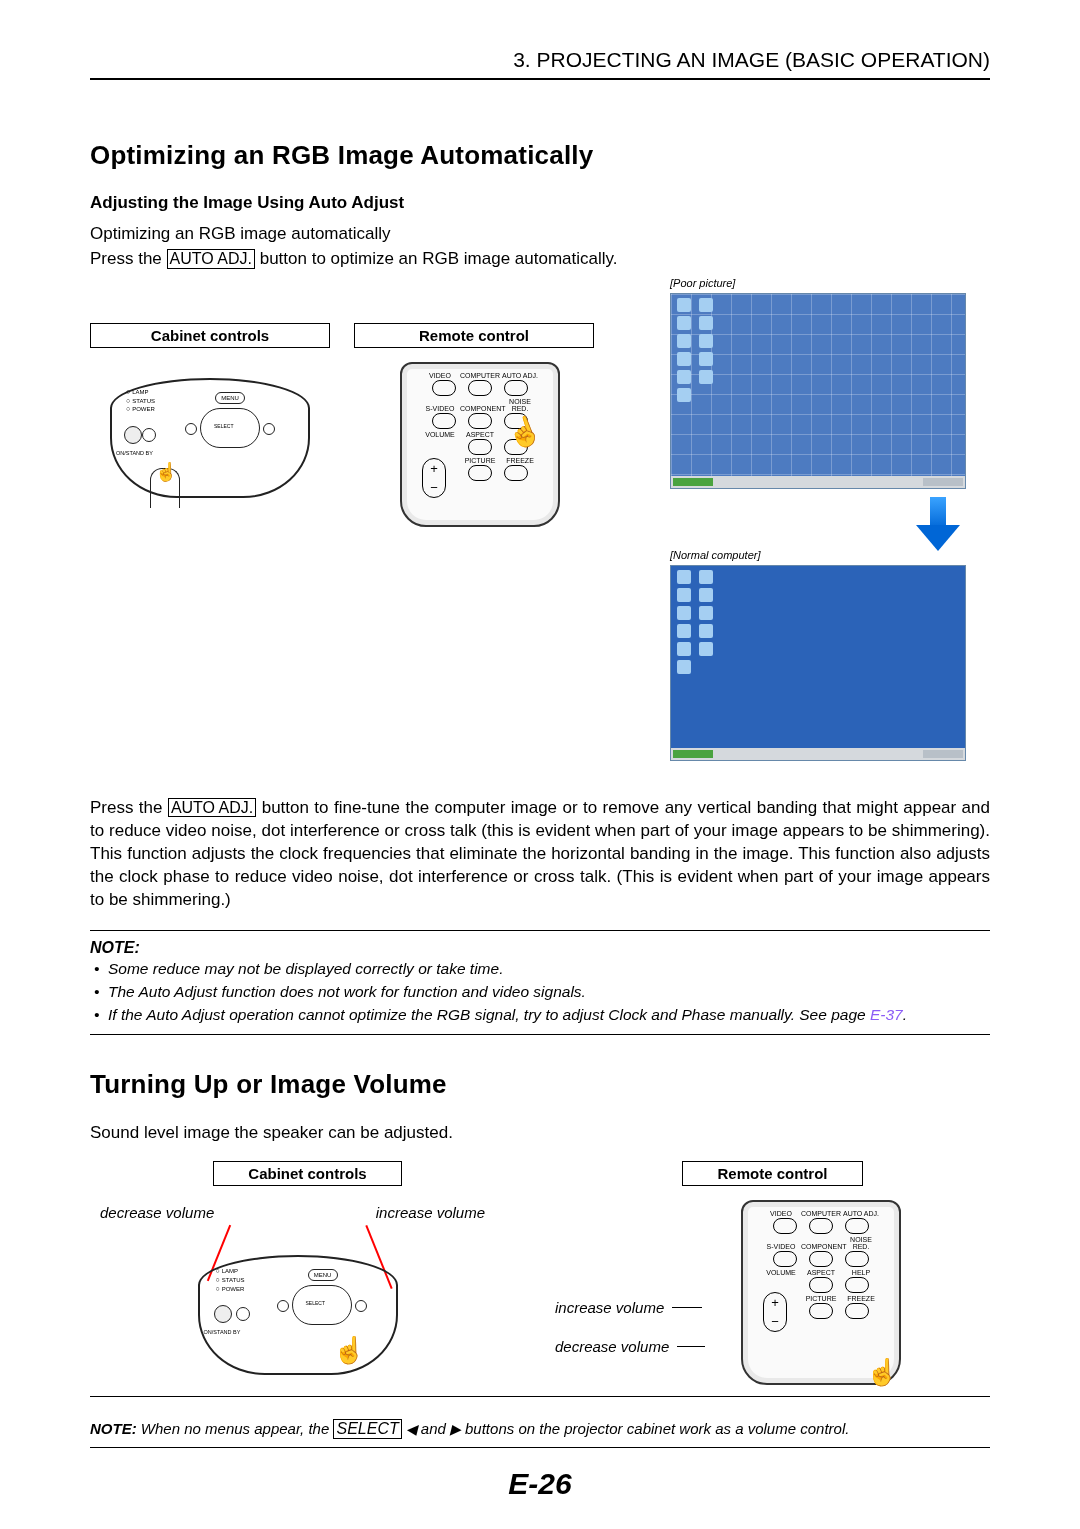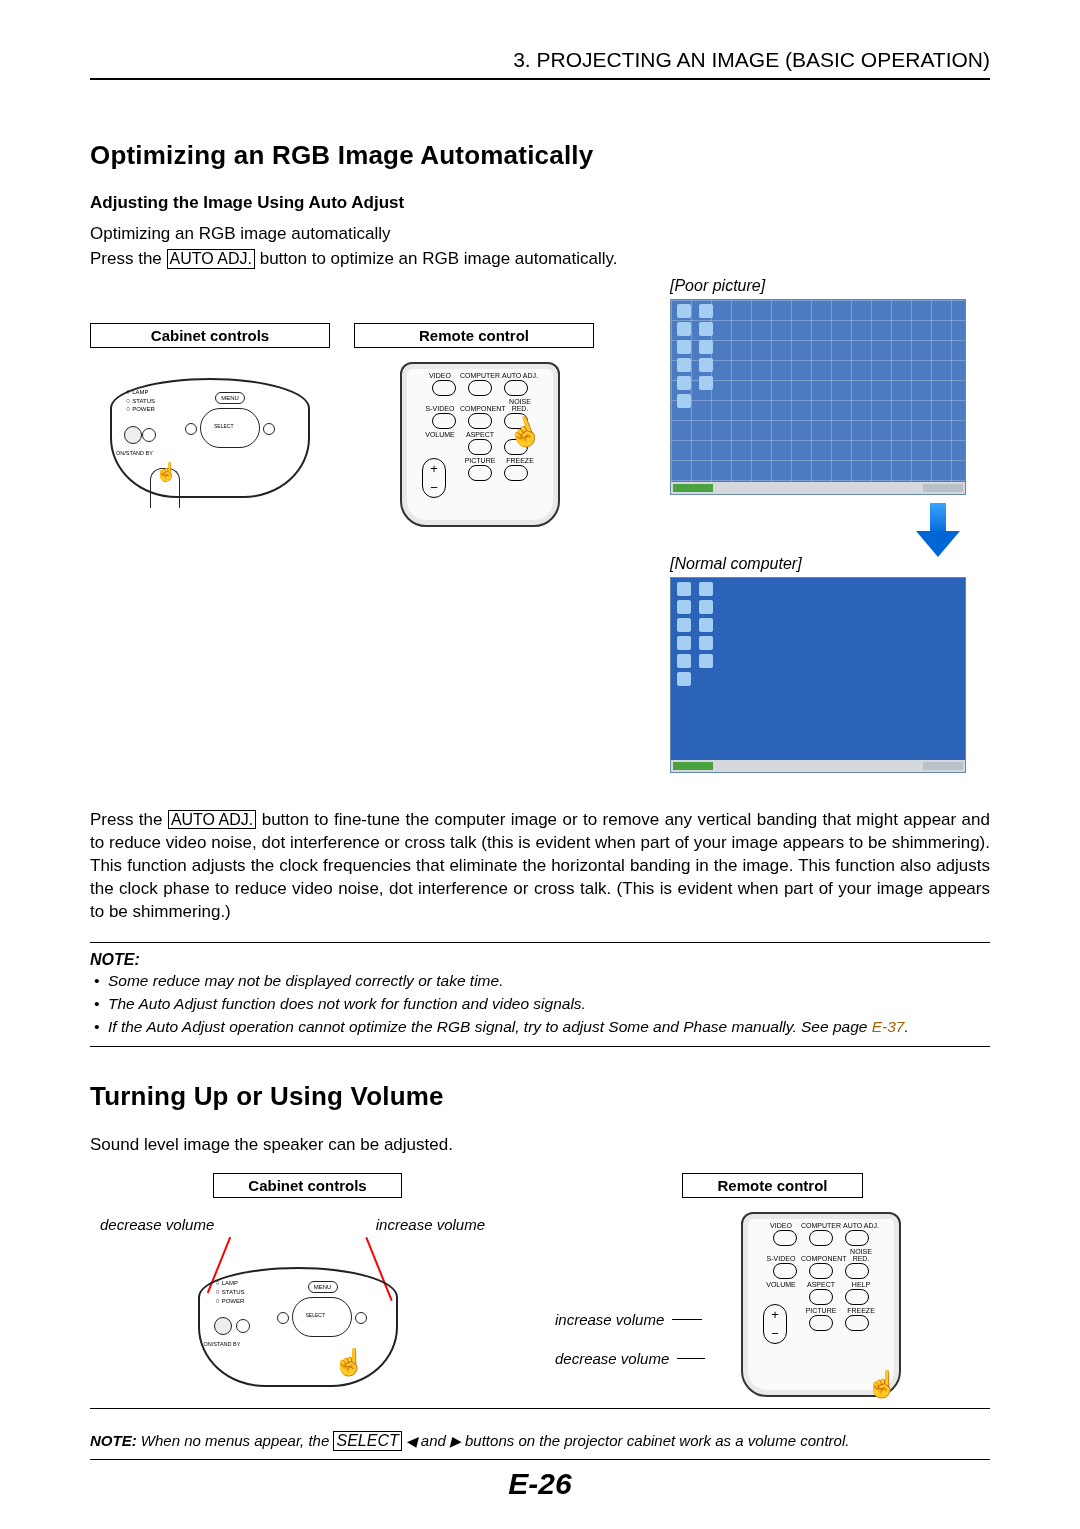--- a/index.html
+++ b/index.html
@@ -116,21 +116,21 @@
     width:24px; height:40px; border:1.5px solid #000; border-radius:14px; position:absolute; left:58px; top:100px;
     font-size:13px; text-align:center;
   }
   .plusminus .p { position:absolute; top:2px; left:0; right:0;}
   .plusminus .m { position:absolute; bottom:2px; left:0; right:0;}
   .remote-hand { position:absolute; right:42px; top:58px; font-size:28px; transform:rotate(-20deg);}
   .remote-hand2 { position:absolute; right:26px; bottom:-2px; font-size:26px; }
 
   
   .shots-col { flex: 0 0 320px; margin-left:auto; }
-  .shot-label { font-style: italic; font-size:16px; margin-top:-6px; margin-bottom:4px; }
+  .shot-label { font-style: italic; font-size:11px; margin-top:-6px; margin-bottom:4px; }
   .shot {
     width:296px; height:196px; border:1px solid #68a; background:#4d7bc1;
     position:relative; overflow:hidden; margin-bottom:8px;
   }
   .shot .grid {
     position:absolute; inset:0;
     background-image:
       linear-gradient(rgba(255,255,255,0.25) 1px, transparent 1px),
       linear-gradient(90deg, rgba(255,255,255,0.25) 1px, transparent 1px);
     background-size: 20px 20px;
@@ -148,21 +148,21 @@
   .arrowdown .stem { position:absolute; left:14px; top:0; width:16px; height:32px;
     background:linear-gradient(#3aa3ff,#0066d6);}
   .arrowdown .head { position:absolute; left:0; top:28px; width:0; height:0;
     border-left:22px solid transparent; border-right:22px solid transparent; border-top:26px solid #0066d6;}
   .arrowdown { transform: translateX(108px);}
 
   .para-block { margin-top:28px; }
   .hr { border:none; border-top:1px solid #000; margin:8px 0;}
   .note-head { font-style:italic; font-weight:bold; font-size:16px;}
   .note-list { font-style:italic; font-size:15.5px; line-height:1.5; list-style-type:"•  "; padding-left:18px;}
-  .note-list .link { color:#a16207; font-style:italic;}
+  .note-list .link { color:#8b5cf6; font-style:italic;}
 
   
   .row2 {
     display:flex; gap:30px; margin-top:16px; align-items:flex-start;
   }
   .vol-col { flex:1 1 50%; text-align:center; position:relative;}
   .vol-labels { display:flex; justify-content:space-between; font-style:italic; font-size:15px; margin:8px 40px 4px 10px;}
   .illus2 { width:300px; height:160px; margin:0 auto; position:relative;}
   .redline { position:absolute; width:2px; background:#f00;}
   .vol-annot { font-style:italic; font-size:15px; text-align:right; }
@@ -293,27 +293,27 @@
   </p>
 </div>
 
 <div style="margin-top:18px;">
   <hr class="hr">
   <div class="note-head">NOTE:</div>
   <ul class="note-list">
     <li>Some reduce may not be displayed correctly or take time.</li>
     <li>The Auto Adjust function does not work for function and video signals.</li>
     <li>
-      <span>If the Auto Adjust operation cannot optimize the RGB signal, try to adjust Some and Phase manually. See page </span><span class="link">E-37</span><span>.</span>
+      <span>If the Auto Adjust operation cannot optimize the RGB signal, try to adjust Clock and Phase manually. See page </span><span class="link">E-37</span><span>.</span>
     </li>
   </ul>
   <hr class="hr">
 </div>
 
-<h2 class="section" style="margin-top:34px;">Turning Up or Using Volume</h2>
+<h2 class="section" style="margin-top:34px;">Turning Up or Image Volume</h2>
 <p class="body-text">Sound level image the speaker can be adjusted.</p>
 
 <div class="row2">
 
   <div class="vol-col">
     <span class="control-head" style="display:inline-block;padding:3px 34px;">Cabinet controls</span>
     <div class="vol-labels">
       <span>decrease volume</span>
       <span>increase volume</span>
     </div>

